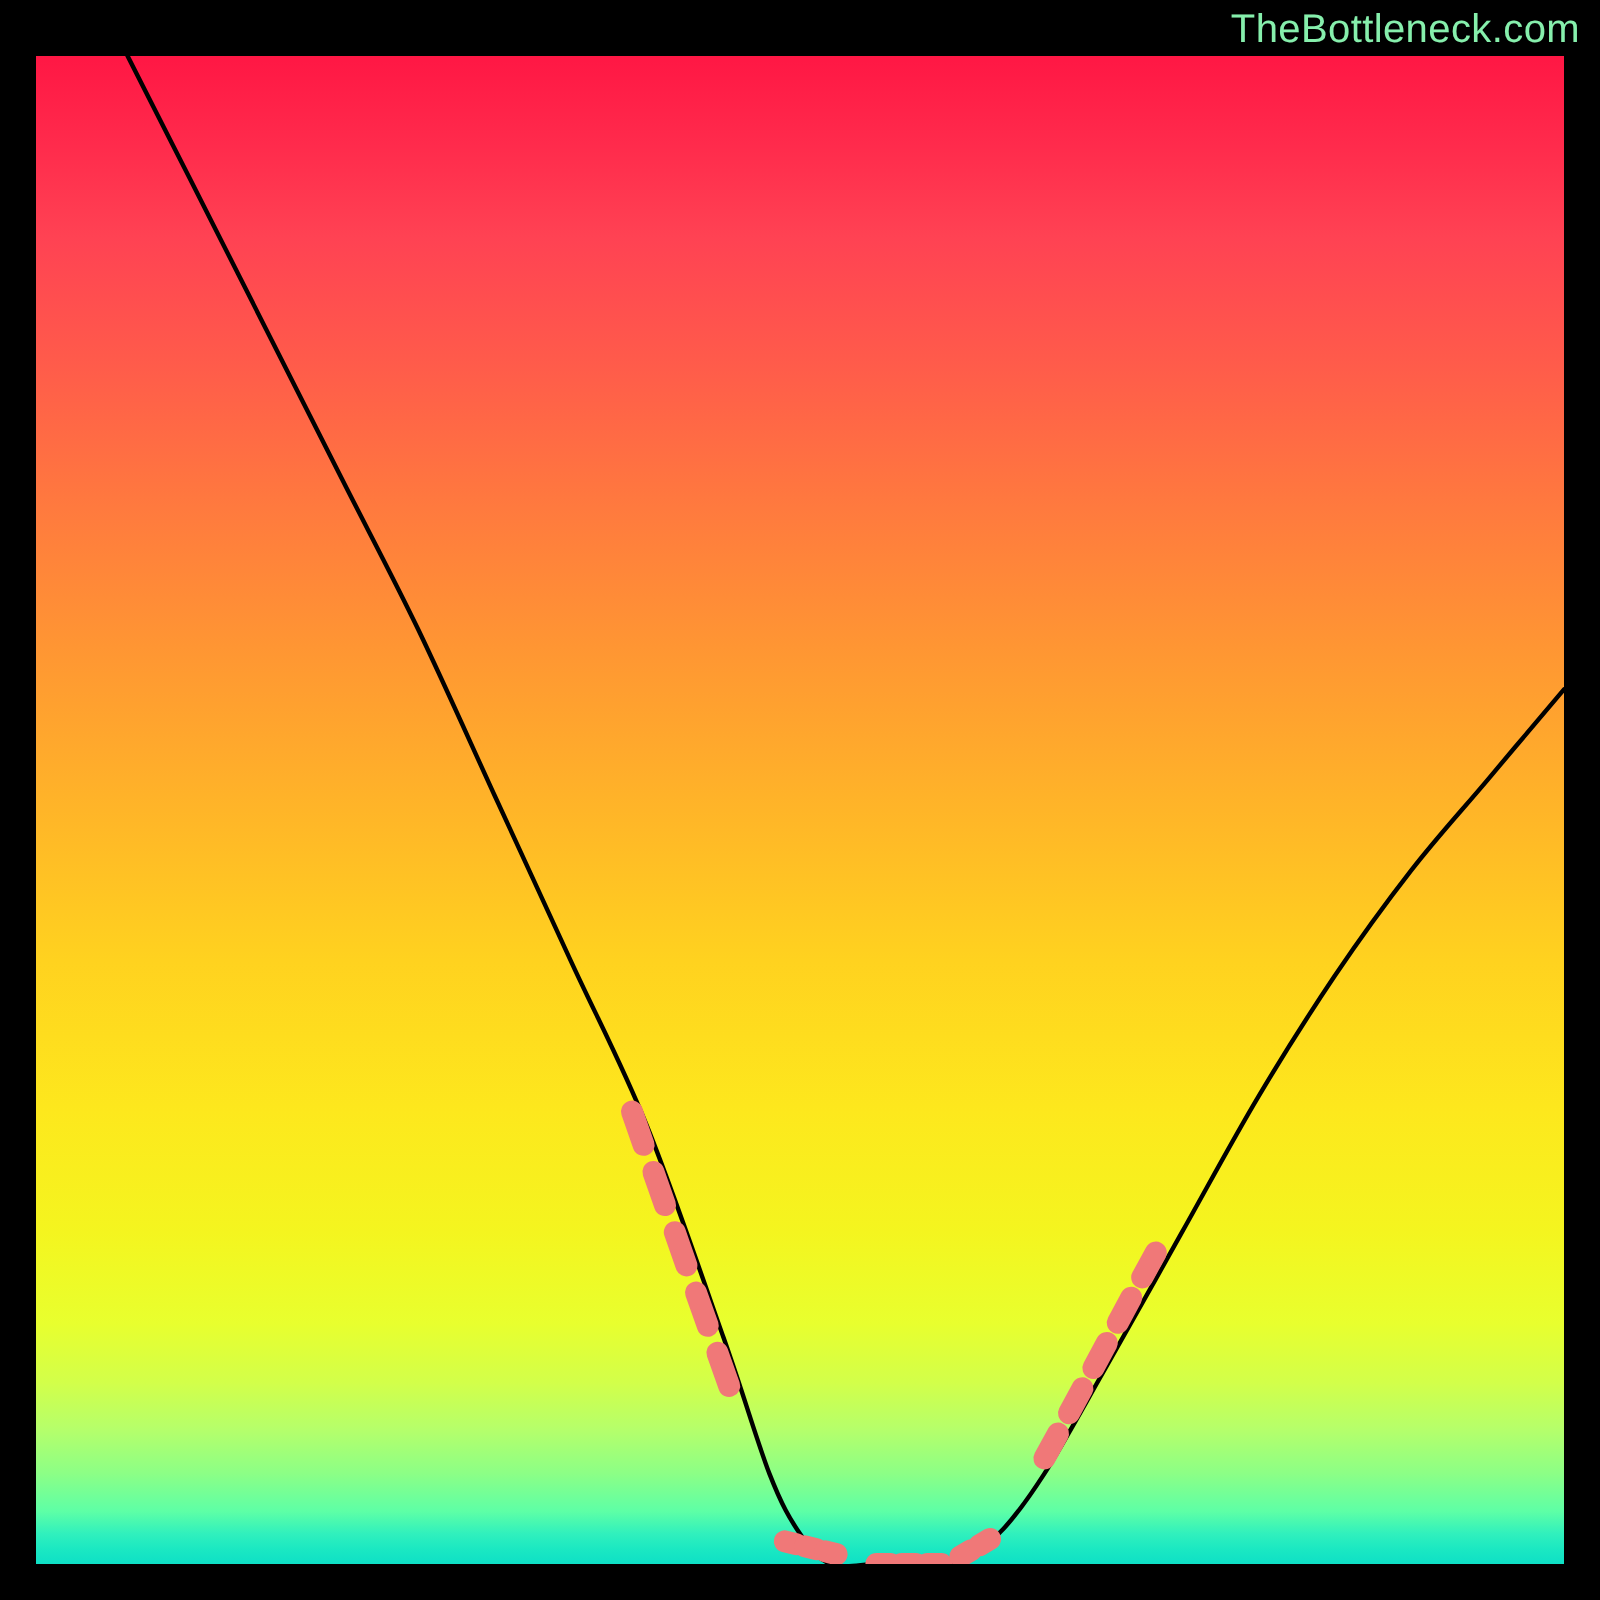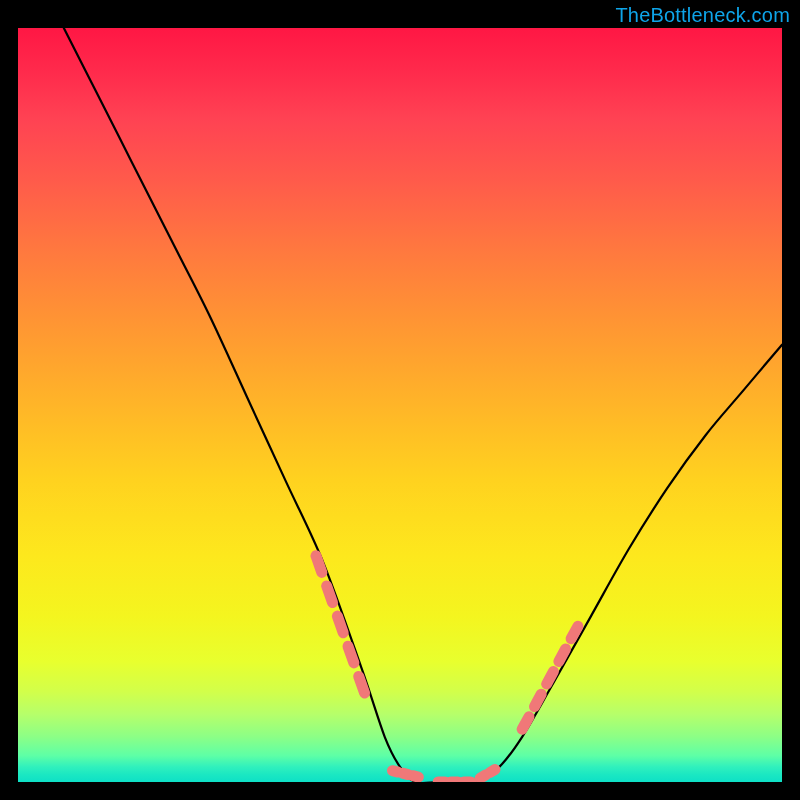--- a/index.html
+++ b/index.html
@@ -14,21 +14,21 @@
   .frame {
     position: relative;
     width: 800px;
     height: 800px;
     background: #000;
   }
   .watermark {
     position: absolute;
     top: 4px;
     right: 10px;
-    color: #0ea5e9;
+    color: #86efac;
     font-size: 20px;
     font-weight: 500;
     letter-spacing: 0.2px;
     z-index: 10;
   }
   .plot-area {
     position: absolute;
     left: 18px;
     top: 28px;
     width: 764px;

